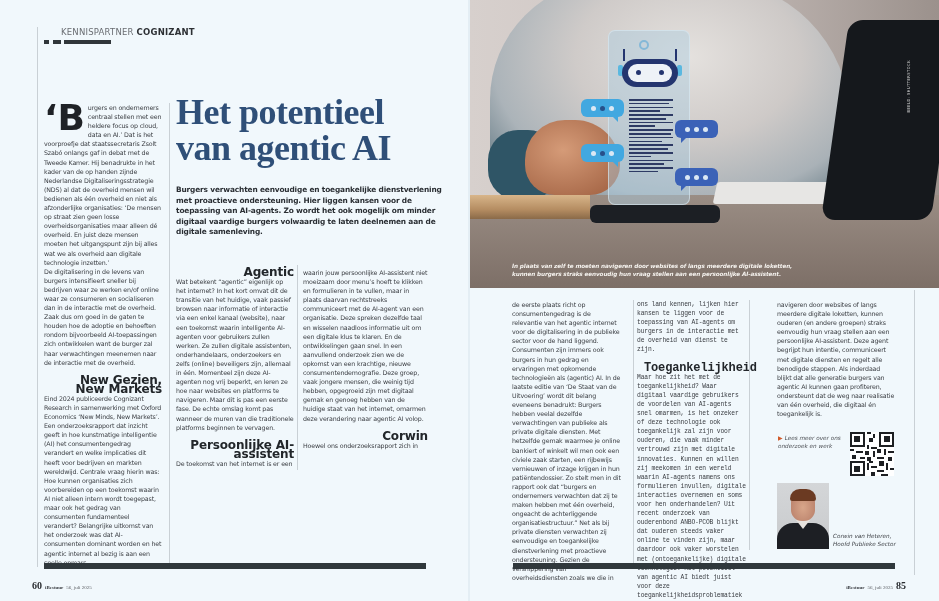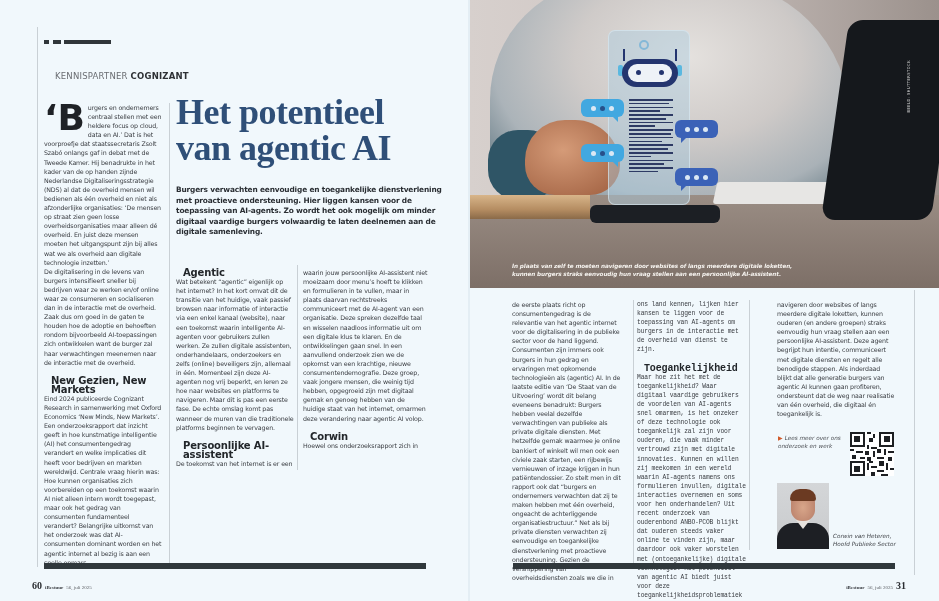--- a/index.html
+++ b/index.html
@@ -9,30 +9,30 @@
     font-family: "DejaVu Sans Condensed", "DejaVu Sans", sans-serif;
     color: #2d2f33;
     position: relative;
   }
   .page { position: absolute; top: 0; height: 601px; background: #f1f8fc; }
   .page-left { left: 0; width: 469px; }
   .page-right { left: 470px; width: 469px; }
   .spine { position: absolute; left: 468px; top: 0; width: 2px; height: 601px; background: #e4eef4; }
 
   
-  .kicker { position: absolute; left: 55px; top: 27px; font-size: 8.5px; letter-spacing: 0.2px; color: #6a6d72; font-family: "DejaVu Sans", sans-serif; margin-top: 44px; }
+  .kicker { position: absolute; left: 61px; top: 27px; font-size: 8.5px; letter-spacing: 0.2px; color: #6a6d72; font-family: "DejaVu Sans", sans-serif; }
   .kicker b { color: #2d3034; font-weight: bold; }
   .kicker-bars { position: absolute; left: 44px; top: 40px; height: 4px; }
   .kicker-bars span { position: absolute; top: 0; height: 4px; background: #30363a; }
   .left-rule { position: absolute; left: 37px; top: 27px; width: 1px; height: 540px; background: #c9d0d5; }
 
   
   .col { position: absolute; font-size: 6.3px; line-height: 9.1px; color: #3a3d42; text-align: left; font-family: "DejaVu Sans", sans-serif; letter-spacing: -0.15px; }
   .col p { margin-bottom: 0; }
-  .col h4 { font-size: 10px; font-weight: bold; color: #22262a; margin-top: 9px; padding-left: 7px; line-height: 9.1px; }
+  .col h4 { font-size: 12px; font-weight: bold; color: #22262a; margin-top: 9px; padding-left: 7px; line-height: 9.1px; text-align: right; }
   .dropcap-wrap { position: relative; }
   .dropcap { float: left; font-size: 36px; line-height: 28px; font-weight: bold; color: #1f2226; margin-right: 3px; margin-top: 1px; font-family: "DejaVu Sans", sans-serif; }
 
   .title { position: absolute; left: 176px; top: 94px; font-size: 36px; line-height: 36px; color: #2f4f78; font-family: Liberation Serif, serif; letter-spacing: -0.5px; }
   .title-rule { position: absolute; left: 169px; top: 103px; width: 1px; height: 465px; background: #c9d0d5; }
   .intro { position: absolute; left: 176px; top: 185px; width: 270px; font-size: 7.4px; line-height: 10.6px; font-weight: bold; color: #2a2e33; font-family: "DejaVu Sans", sans-serif; letter-spacing: -0.15px; }
   .mid-rule { position: absolute; left: 297px; top: 265px; width: 1px; height: 205px; background: #c9d0d5; }
 
   .pullquote { position: absolute; left: 190px; top: 492px; width: 232px; text-align: right; font-size: 11px; line-height: 14.2px; color: #3b5474; font-family: "DejaVu Sans", sans-serif; letter-spacing: -0.2px; }
   .bottom-bar { position: absolute; height: 6px; background: #30383c; }
@@ -279,15 +279,15 @@
   </div>
   <div class="byline" style="left:363px; top:532px;">
     <div>Corwin van Heteren,</div>
     <div>Hoofd Publieke Sector</div>
   </div>
 
   <div class="bottom-bar" style="left:43px; top:563px; width:382px;"></div>
   <div class="folio" style="right:33px;">
     <span class="pub">iBestuur</span>
     <span>56, juli 2025</span>
-    <span class="num">31</span>
+    <span class="num">85</span>
   </div>
 </div>
 
 </body></html>

